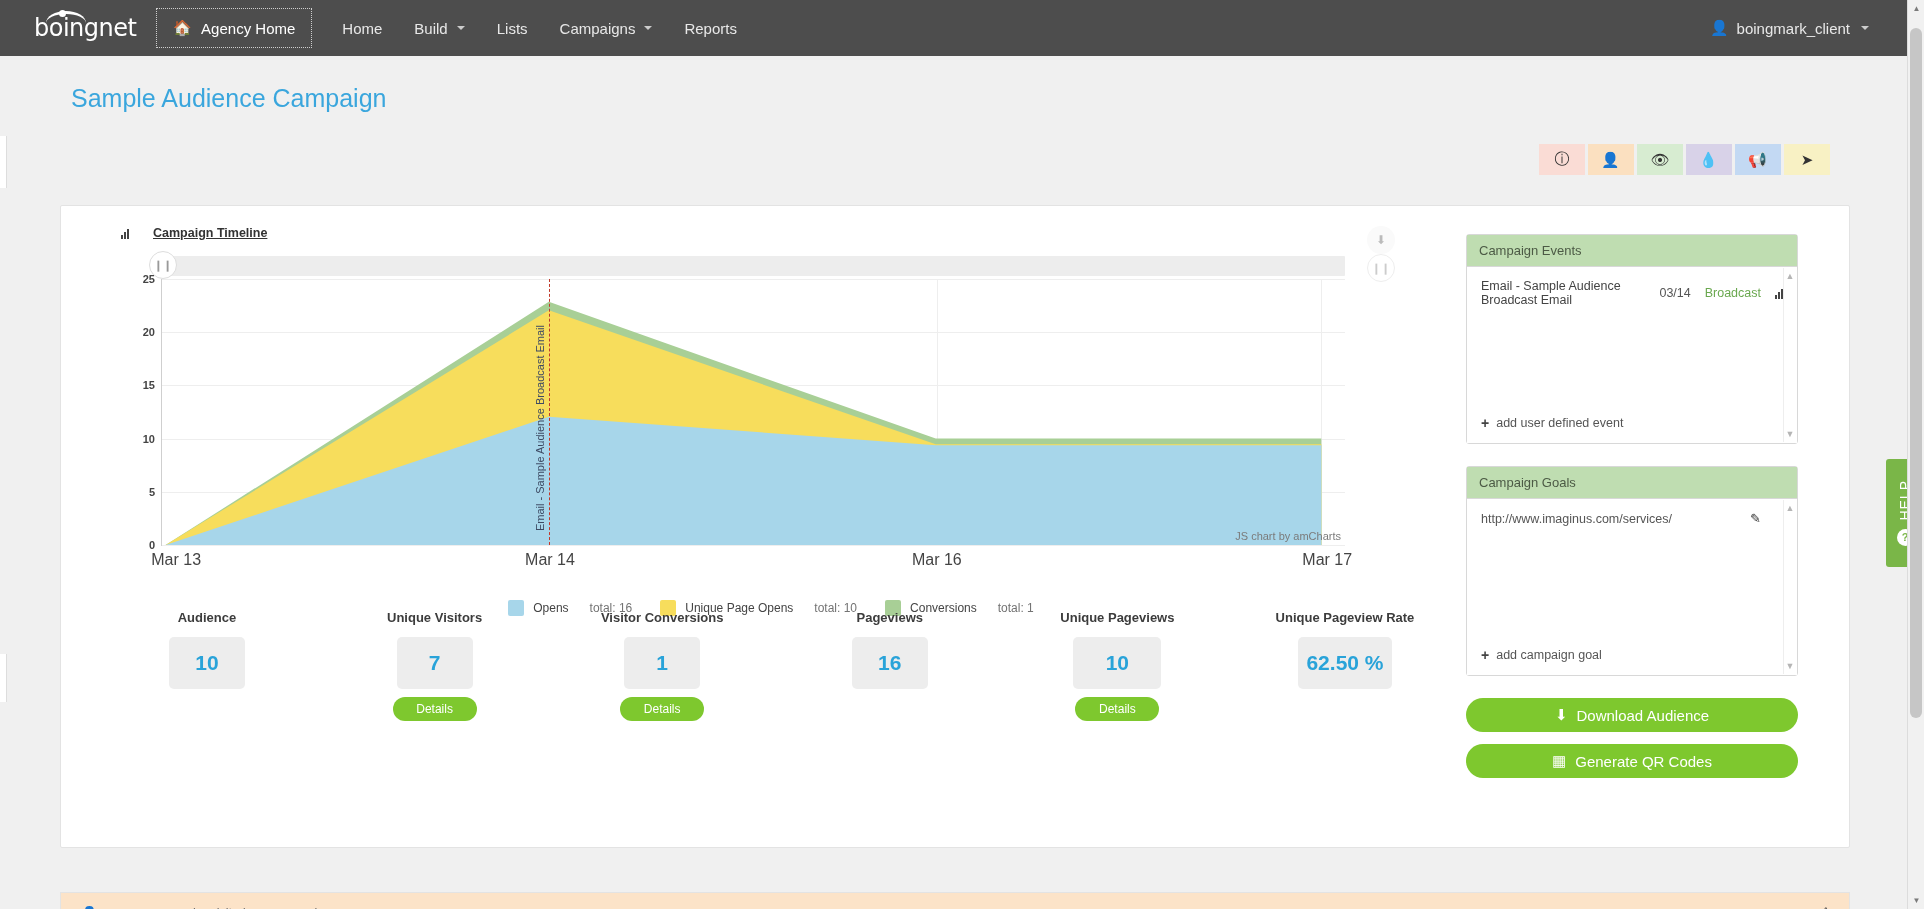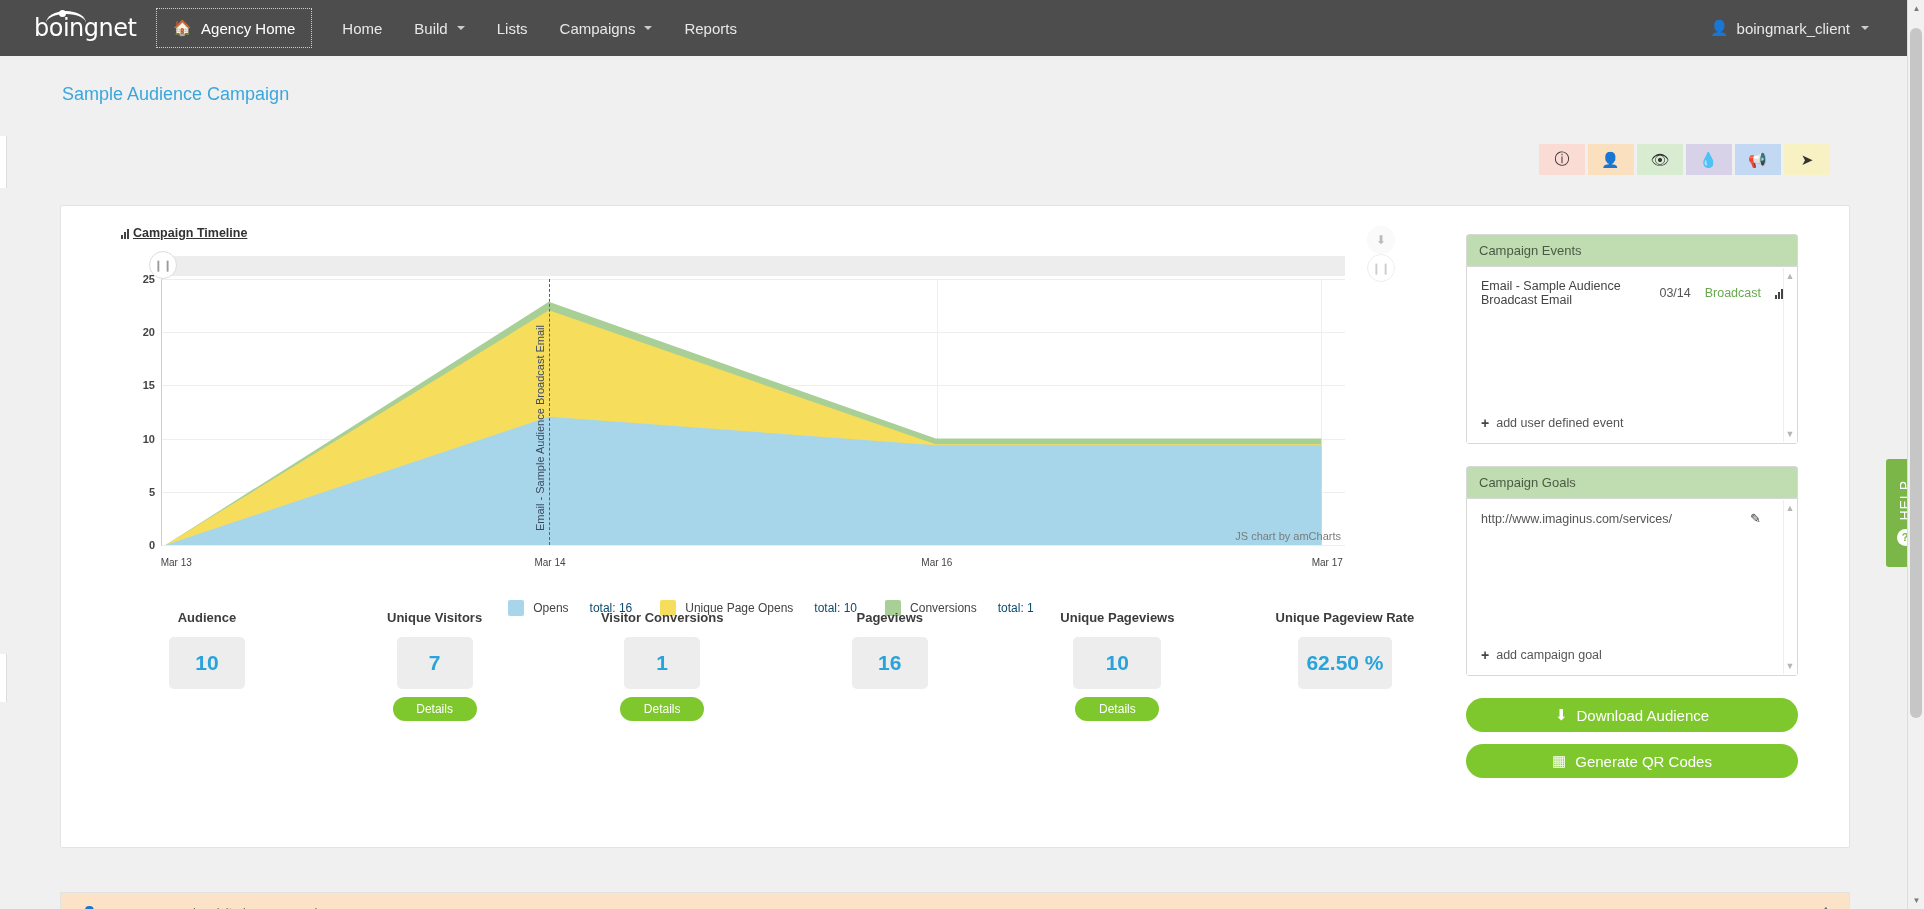--- a/index.html
+++ b/index.html
@@ -47,40 +47,40 @@
   }
   .nav-user {
     position: absolute; right: 55px; top: 0; height: 56px;
     display: flex; align-items: center; gap: 8px;
     color: #e8e8e8; font-size: 15px; cursor: pointer;
   }
 
   
   .page { background: #f0f0f0; height: 853px; position: relative; overflow: hidden; }
   .page-title {
-    color: #3aa6dd; font-size: 18px; padding: 28px 0 0 62px; font-weight: normal;
+    color: #3aa6dd; font-size: 25px; padding: 28px 0 0 62px; font-weight: normal; margin-left: 9px;
   }
   .top-icons {
     position: absolute; right: 94px; top: 88px;
     display: flex; gap: 3px;
   }
   .top-icon {
     width: 46px; height: 31px; display: flex; align-items: center;
     justify-content: center; cursor: pointer; font-size: 15px; color: #333;
   }
 
   
   .panel {
     position: absolute; left: 60px; top: 149px;
     width: 1790px; height: 643px;
     background: #fff; border: 1px solid #e3e3e3; border-radius: 2px;
   }
   .chart-wrap { position: absolute; left: 60px; top: 20px; width: 1300px; }
   .chart-title {
-    display: flex; align-items: center; gap: 4px;
+    display: flex; align-items: center; gap: 24px;
     font-size: 12.5px; color: #333; font-weight: bold; margin-bottom: 16px;
   }
   .chart-title a { color: #333; text-decoration: underline; cursor: pointer; }
   .bars-icon { display: inline-flex; align-items: flex-end; gap: 1px; height: 11px; }
   .bars-icon i { width: 2px; background: #444; display: block; }
 
   .chart-box { position: relative; width: 1270px; height: 330px; }
   .scroll-strip {
     position: absolute; left: 40px; top: 0; right: 46px; height: 20px;
     background: #ededed; border-radius: 1px;
@@ -107,22 +107,22 @@
   .plot {
     position: absolute; left: 40px; top: 23px; right: 46px; bottom: 40px;
     border-left: 1px solid #cfcfcf; border-bottom: 1px solid #cfcfcf;
   }
   .gridline { position: absolute; left: 0; right: 0; height: 1px; background: #eee; }
   .ytick {
     position: absolute; right: 100%; margin-right: 7px; transform: translateY(-50%);
     font-size: 11px; color: #444; font-weight: bold; white-space: nowrap;
   }
   .xtick {
-    position: absolute; top: 100%; margin-top: 12px; transform: translateX(-50%);
-    font-size: 10px; color: #444; white-space: nowrap;
+    position: absolute; top: 100%; margin-top: 6px; transform: translateX(-50%);
+    font-size: 16px; color: #444; white-space: nowrap;
   }
   .vgrid { position: absolute; top: 0; bottom: 0; width: 1px; background: #eee; }
   .event-line {
     position: absolute; top: 0; bottom: 0; width: 0;
     border-left: 1px dashed #c0392b; z-index: 4;
   }
   .event-label {
     position: absolute; bottom: 14px; left: -16px;
     writing-mode: vertical-rl; transform: rotate(180deg);
     font-size: 11px; color: #3d4a63; white-space: nowrap;
@@ -131,21 +131,21 @@
     position: absolute; right: 4px; bottom: 3px;
     font-size: 11px; color: #7b7b7b; z-index: 7;
   }
 
   .legend {
     display: flex; justify-content: center; align-items: center;
     gap: 28px; margin-top: 14px; font-size: 12px; color: #444;
   }
   .legend-item { display: flex; align-items: center; gap: 9px; }
   .legend-swatch { width: 16px; height: 16px; border-radius: 2px; }
-  .legend-total { color: #0c4a6e; margin-left: 12px; }
+  .legend-total { color: #737373; margin-left: 12px; }
 
   
   .metrics {
     position: absolute; left: 70px; top: 385px; width: 1290px;
     display: flex; justify-content: space-between; align-items: flex-start;
   }
   .metric { width: 152px; text-align: center; }
   .metric-label {
     font-size: 13px; font-weight: bold; color: #3c3c3c; line-height: 1.35;
     min-height: 36px; display: flex; align-items: flex-end; justify-content: center;

